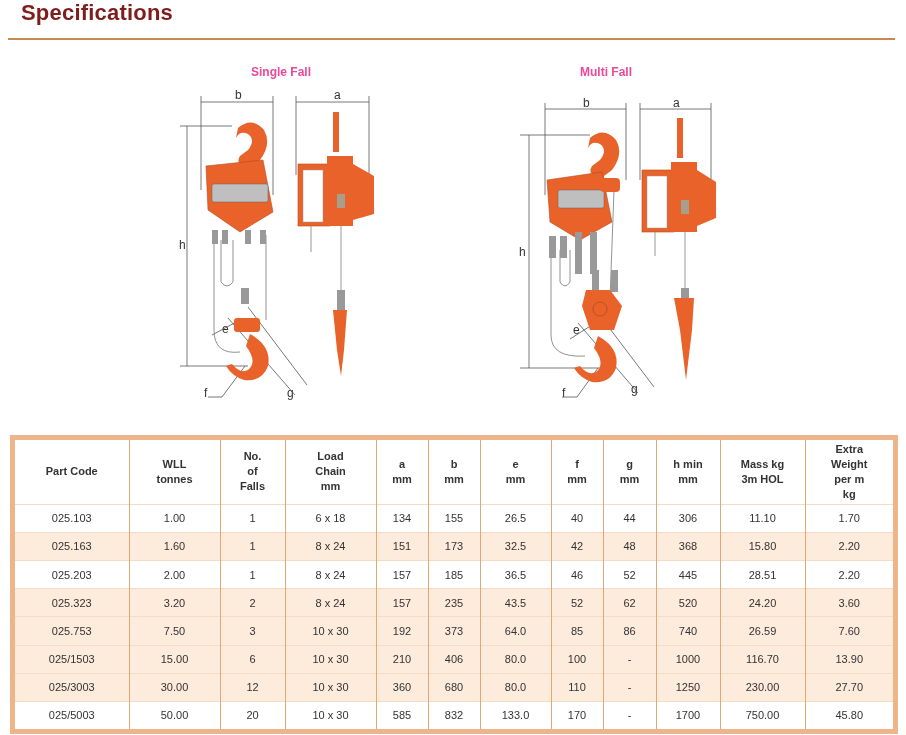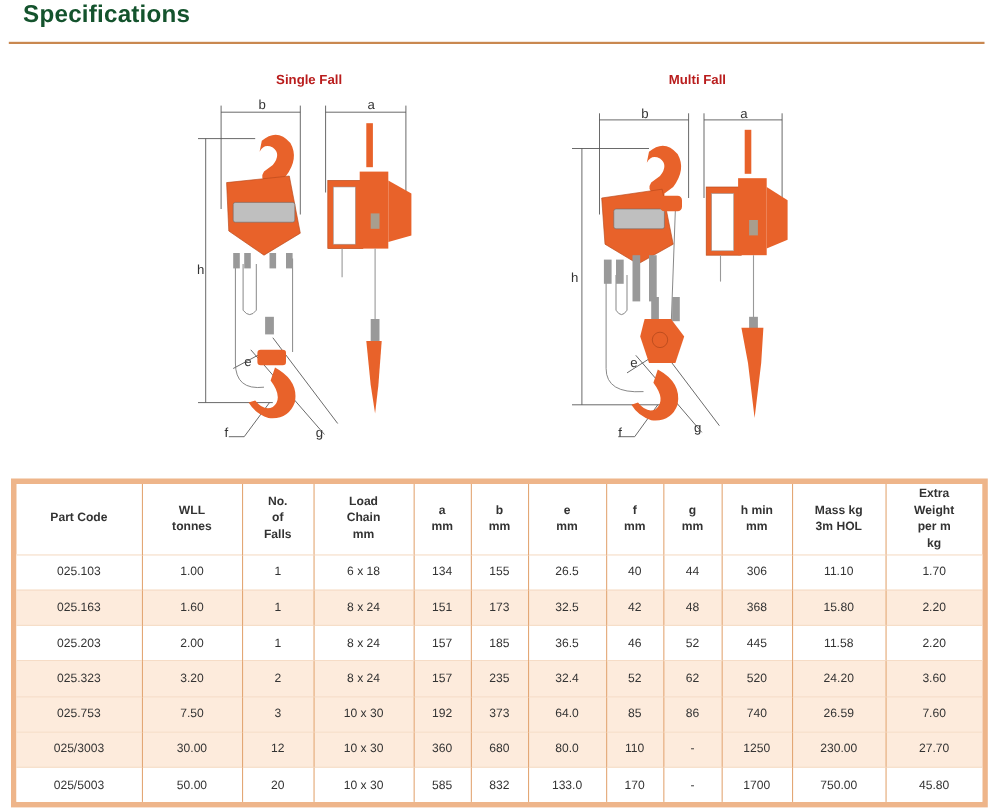--- a/index.html
+++ b/index.html
@@ -1,20 +1,20 @@
 <!DOCTYPE html>
 <html><head>
 <meta charset="utf-8">
 <style>
   html, body { margin:0; padding:0; background:#ffffff; }
   body { width:906px; height:735px; position:relative; overflow:hidden; font-family:"Liberation Sans", sans-serif; color:#1a1a1a; }
-  .title { position:absolute; left:21px; top:0px; font-size:22px; font-weight:bold; color:#14532d; letter-spacing:0.2px; }
+  .title { position:absolute; left:21px; top:0px; font-size:22px; font-weight:bold; color:#7f1d1d; letter-spacing:0.2px; }
   .title-rule { position:absolute; left:8px; top:38px; width:887px; height:2px; background:#c98850; }
 
-  .diagram-label { position:absolute; font-size:12px; font-weight:bold; color:#b91c1c; }
+  .diagram-label { position:absolute; font-size:12px; font-weight:bold; color:#ec4899; }
   .dim { position:absolute; font-size:12px; color:#333; }
   svg.fig { position:absolute; overflow:visible; }
 
   .table-wrap { position:absolute; left:10px; top:435px; width:878px; height:289px; border:5px solid #eeb58a; background:#fff; }
   table { border-collapse:collapse; width:100%; height:100%; font-size:11px; table-layout:fixed; }
   th { font-weight:bold; color:#333; text-align:center; vertical-align:middle; line-height:15px; padding:0; border-left:1px solid #e3a775; }
   th:first-child, td:first-child { border-left:none; }
   td { text-align:center; vertical-align:middle; color:#333; padding:0; height:19px; border-left:1px solid #e3a775; border-top:1px solid #f6dcc6; }
   tr.odd td { background:#fdebdc; }
   tr.even td { background:#ffffff; }
@@ -83,21 +83,21 @@
     <rect x="327" y="156" width="26" height="70" fill="#e8622a"></rect>
     <path d="M353 164 L374 176 L374 214 L353 220 Z" fill="#e8622a"></path>
     <rect x="337" y="194" width="8" height="14" fill="#a89e8e"></rect>
     <line x1="341" y1="226" x2="341" y2="300" stroke="#999" stroke-width="1"></line>
     <rect x="337" y="290" width="8" height="20" fill="#999"></rect>
     <path d="M333 310 L347 310 L344 350 L341 376 L337 350 Z" fill="#e8622a"></path>
     <line x1="311" y1="226" x2="311" y2="252" stroke="#999" stroke-width="1"></line>
   </g>
 </svg>
 
-<div class="diagram-label" style="left:608px;top:65px;">Multi Fall</div>
+<div class="diagram-label" style="left:580px;top:65px;">Multi Fall</div>
 <div class="dim" style="left:583px;top:96px;">b</div>
 <div class="dim" style="left:673px;top:96px;">a</div>
 <div class="dim" style="left:519px;top:245px;">h</div>
 <div class="dim" style="left:573px;top:323px;">e</div>
 <div class="dim" style="left:562px;top:386px;">f</div>
 <div class="dim" style="left:631px;top:382px;">g</div>
 
 <svg class="fig" style="left:0;top:0;" width="906" height="430">
   <g stroke="#555" stroke-width="0.8" fill="none">
     <line x1="545" y1="103" x2="545" y2="195"></line>
@@ -214,50 +214,64 @@
           <td>025.203</td>
           <td>2.00</td>
           <td>1</td>
           <td>8 x 24</td>
           <td>157</td>
           <td>185</td>
           <td>36.5</td>
           <td>46</td>
           <td>52</td>
           <td>445</td>
-          <td>11.58</td>
+          <td>28.51</td>
           <td>2.20</td>
         </tr>
         <tr class="odd">
           <td>025.323</td>
           <td>3.20</td>
           <td>2</td>
           <td>8 x 24</td>
           <td>157</td>
           <td>235</td>
-          <td>32.4</td>
+          <td>43.5</td>
           <td>52</td>
           <td>62</td>
           <td>520</td>
           <td>24.20</td>
           <td>3.60</td>
         </tr>
         <tr class="odd">
           <td>025.753</td>
           <td>7.50</td>
           <td>3</td>
           <td>10 x 30</td>
           <td>192</td>
           <td>373</td>
           <td>64.0</td>
           <td>85</td>
           <td>86</td>
           <td>740</td>
           <td>26.59</td>
           <td>7.60</td>
+        </tr>
+        <tr class="odd">
+          <td>025/1503</td>
+          <td>15.00</td>
+          <td>6</td>
+          <td>10 x 30</td>
+          <td>210</td>
+          <td>406</td>
+          <td>80.0</td>
+          <td>100</td>
+          <td>-</td>
+          <td>1000</td>
+          <td>116.70</td>
+          <td>13.90</td>
         </tr>
         <tr class="odd">
           <td>025/3003</td>
           <td>30.00</td>
           <td>12</td>
           <td>10 x 30</td>
           <td>360</td>
           <td>680</td>
           <td>80.0</td>
           <td>110</td>

